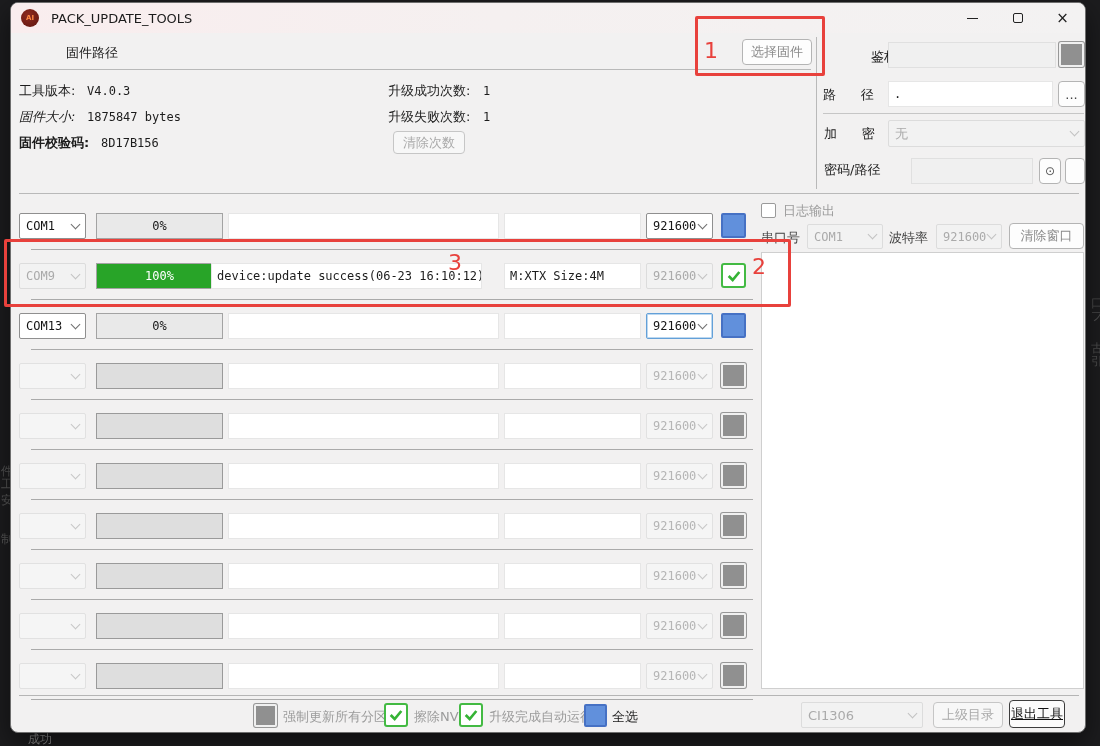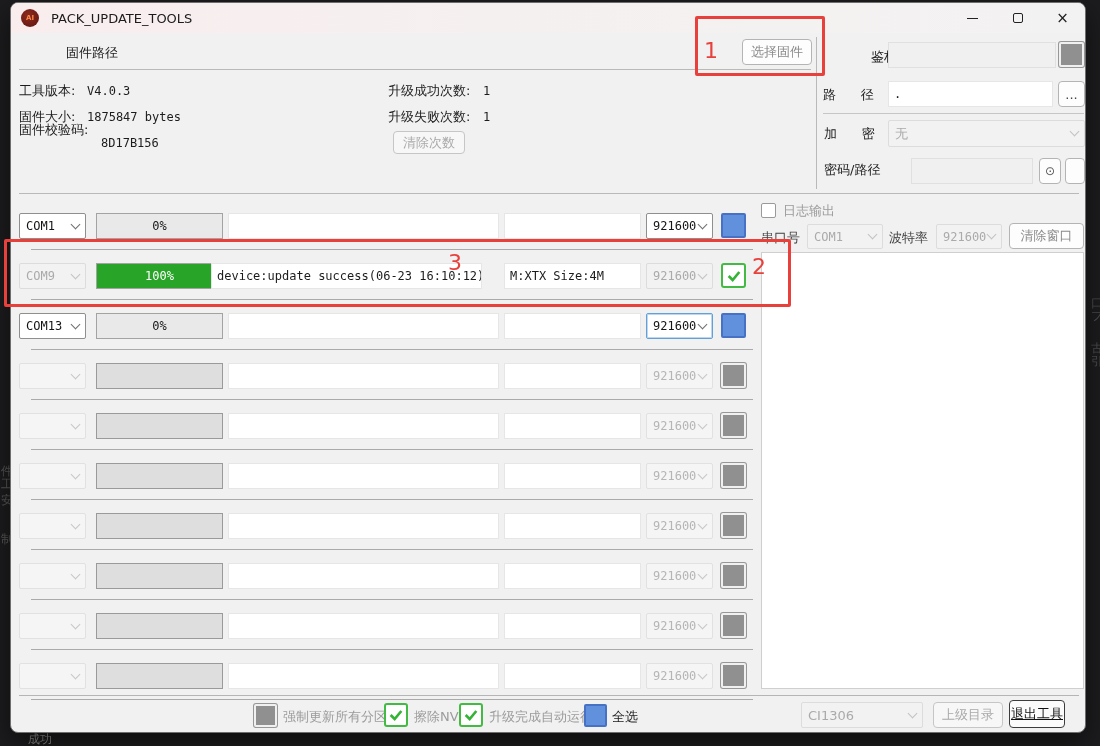--- a/index.html
+++ b/index.html
@@ -121,23 +121,23 @@
           </div>
       </div>
     </div>
 
     <span class="lbl abs" style="left:8px; top:41px;margin-left:47px;">固件路径</span>
     <div class="hline" style="left:8px; top:66px; width:792px;"></div>
     <div class="btn" style="left:725px; top:36px; width:70px; height:26px;margin-left:6px;">选择固件</div>
 
     <span class="lbl abs" style="left:8px; top:79px;">工具版本:</span>
     <span class="mono abs" style="left:76px; top:81px;">V4.0.3</span>
-    <span class="lbl abs" style="left:8px; top:105px;">固件大小:</span>
+    <span class="lbl abs" style="left:8px; top:105px;font-style:italic;">固件大小:</span>
     <span class="mono abs" style="left:76px; top:107px;">1875847 bytes</span>
-    <span class="lbl abs" style="left:8px; top:118px;">固件校验码:</span>
+    <span class="lbl abs" style="left:8px; top:131px;font-weight:bold;">固件校验码:</span>
     <span class="mono abs" style="left:90px; top:133px;">8D17B156</span>
 
     <span class="lbl abs" style="left:377px; top:79px;">升级成功次数:</span>
     <span class="mono abs" style="left:472px; top:81px;">1</span>
     <span class="lbl abs" style="left:377px; top:105px;">升级失败次数:</span>
     <span class="mono abs" style="left:472px; top:107px;">1</span>
     <div class="btn disabled" style="left:382px; top:128px; width:72px; height:23px;">清除次数</div>
 
     <div class="vline" style="left:805px; top:34px; height:152px;"></div>
 

